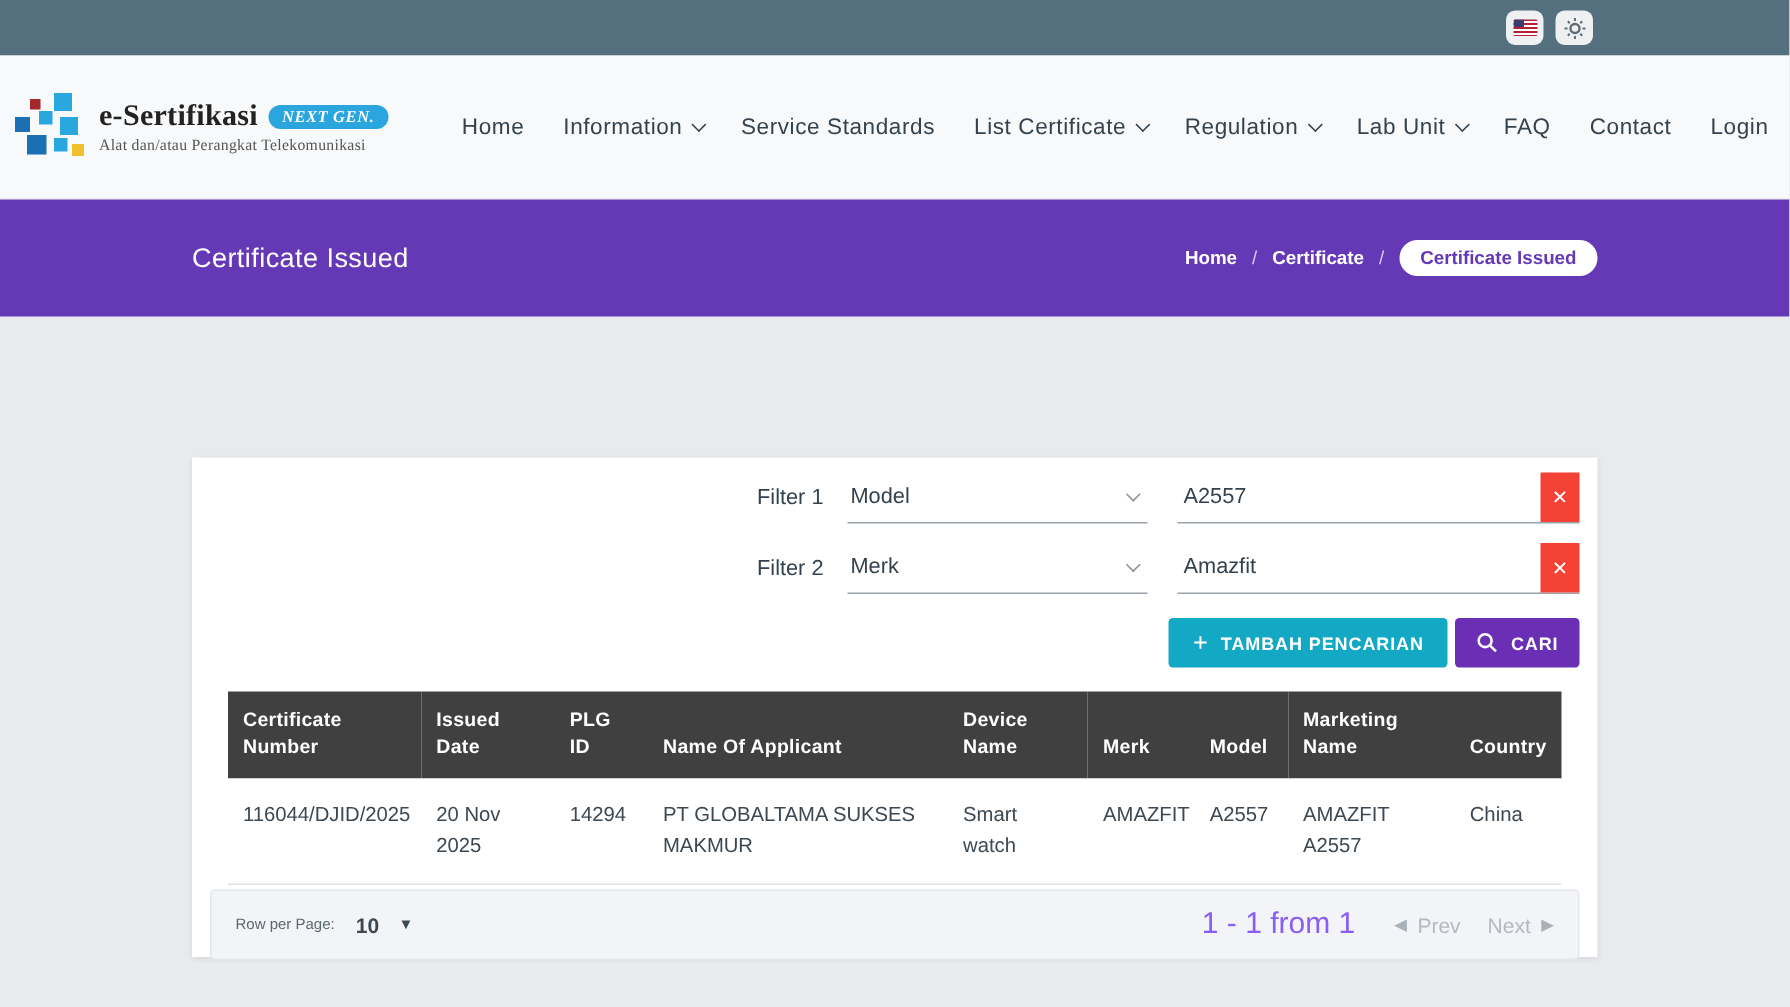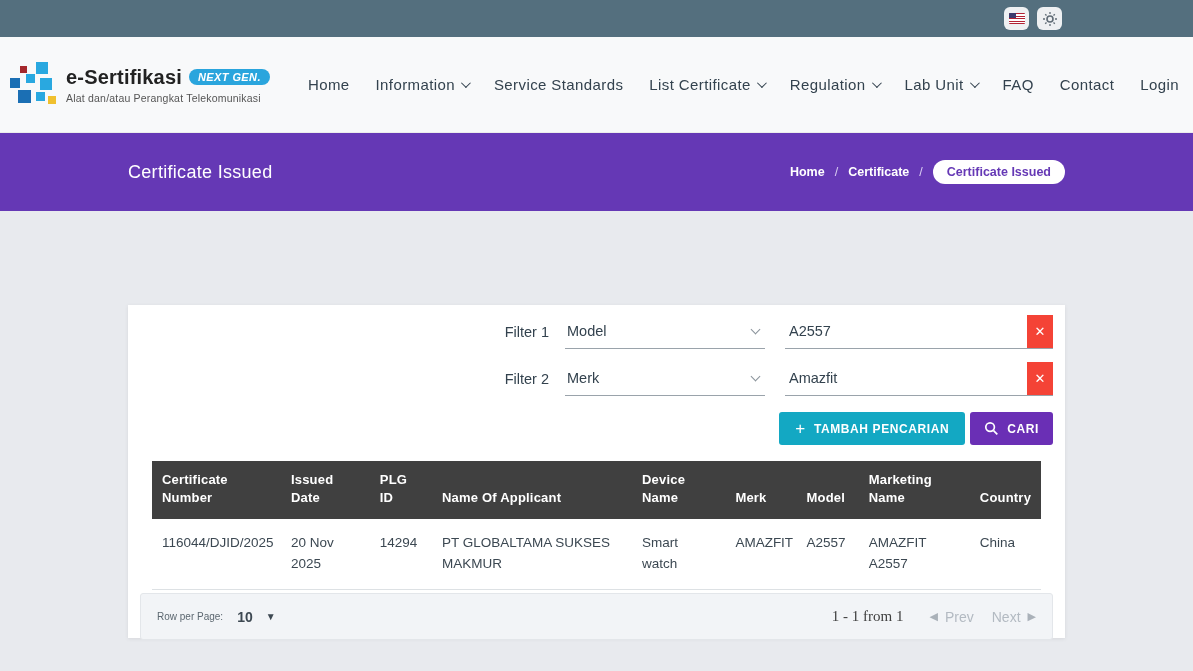--- a/index.html
+++ b/index.html
@@ -11,21 +11,21 @@
     justify-content:flex-end; padding-right:131px; gap:8px; }
   .topbar-btn { width:25px; height:23px; background:#eef0f2; border:none; border-radius:6px;
     display:flex; align-items:center; justify-content:center; cursor:pointer; }
   .flag { width:16px; height:11px; position:relative; border-radius:1px; overflow:hidden;
     background:repeating-linear-gradient(180deg,#b22234 0 1.3px,#ffffff 1.3px 2.6px); }
   .flag::after { content:""; position:absolute; left:0; top:0; width:7px; height:5px; background:#3c3b6e; }
 
   
   .navbar { height:96px; background:#f8f9fa; border-bottom:1px solid #ececec;
     display:flex; align-items:center; padding:0 14px 0 10px; }
-  .brand { display:flex; align-items:center; gap:10px; }
+  .brand { display:flex; align-items:center; gap:10px;font-family:Liberation Serif, serif; }
   .logo { width:46px; height:46px; position:relative; flex:0 0 auto; }
   .logo i { position:absolute; display:block; }
   .brand-text .brand-row { display:flex; align-items:center; gap:7px; }
   .brand-title { font-size:20px; font-weight:bold; color:#222; letter-spacing:.2px; }
   .brand-badge { background:#2aa5dd; color:#fff; font-size:11px; font-style:italic;
     font-weight:bold; padding:2px 9px; border-radius:10px; letter-spacing:.4px; }
   .brand-sub { font-size:10.5px; color:#555; margin-top:3px; letter-spacing:.2px; }
   .nav-items { margin-left:auto; display:flex; align-items:center; gap:26px; }
   .nav-item { font-size:15px; color:#33424e; letter-spacing:.4px; cursor:pointer;
     display:flex; align-items:center; gap:6px; white-space:nowrap; }
@@ -82,21 +82,21 @@
   
   .pager { margin:3px 12px 0 12px; height:47px; background:#f2f4f7;
     border:1px solid #e3e6ea; border-radius:3px; display:flex; align-items:center;
     padding:0 16px; }
   .pager-left { display:flex; align-items:center; gap:14px; }
   .rows-label { font-size:10px; color:#5c6770; }
   .rows-select { font-size:14px; font-weight:bold; color:#3d4852; cursor:pointer;
     display:flex; align-items:center; gap:13px; }
   .rows-select .tri { font-size:10px; }
   .pager-right { margin-left:auto; display:flex; align-items:center; gap:26px; }
-  .range { font-size:15px; color:#404040;font-family:Liberation Serif, serif; }
+  .range { font-size:20px; color:#8b5cf6; }
   .pg-nav { display:flex; align-items:center; gap:18px; }
   .pg-btn { font-size:14px; color:#b3bac2; display:flex; align-items:center; gap:7px; cursor:default; }
   .pg-arrow { font-size:11px; color:#aab1b9; }
 </style>
 </head>
 <body>
 
 <div class="topbar">
   <button class="topbar-btn">
     <span class="flag"></span>

